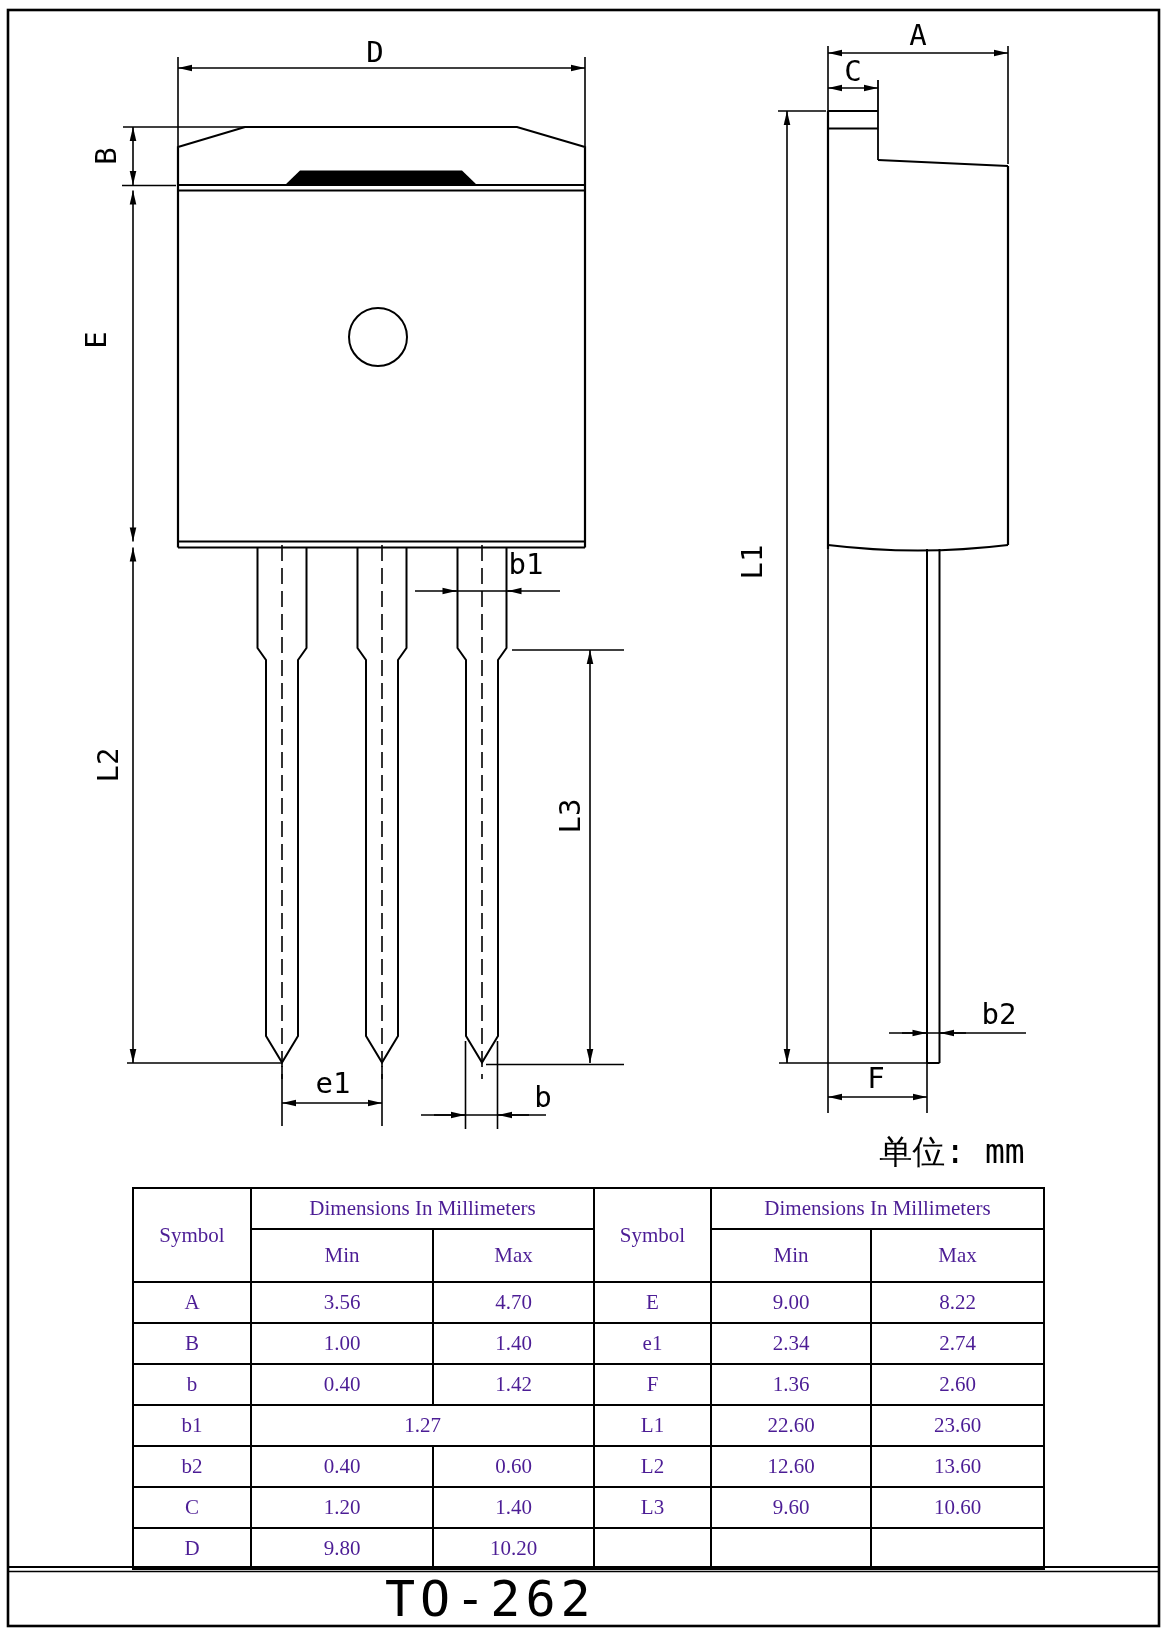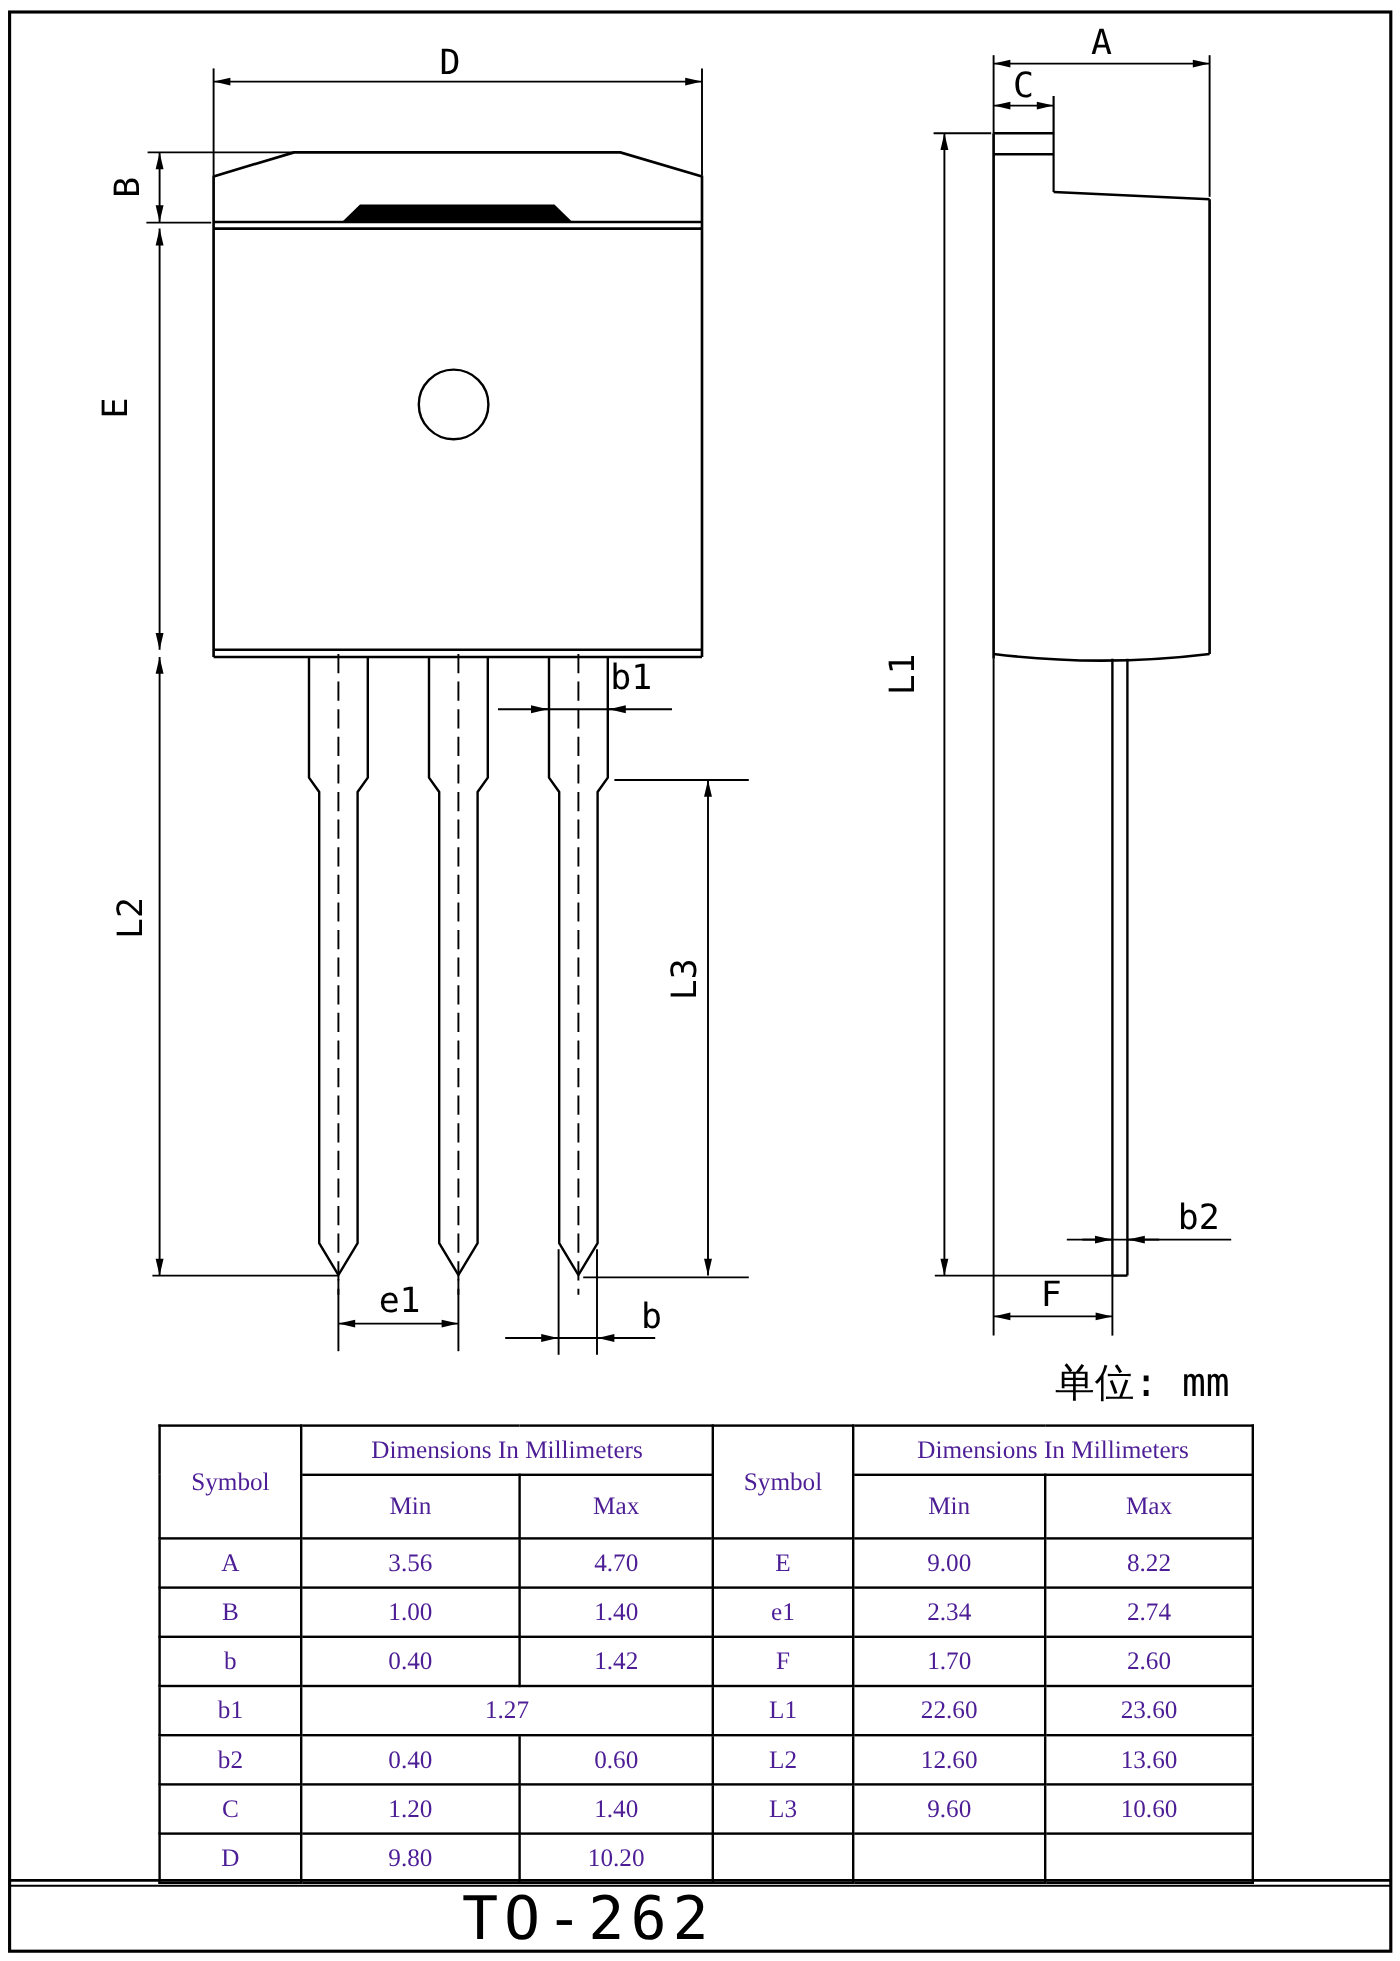--- a/index.html
+++ b/index.html
@@ -207,21 +207,21 @@
       <td>1.40</td>
       <td>e1</td>
       <td>2.34</td>
       <td>2.74</td>
     </tr>
     <tr style="height:41px">
       <td>b</td>
       <td>0.40</td>
       <td>1.42</td>
       <td>F</td>
-      <td>1.70</td>
+      <td>1.36</td>
       <td>2.60</td>
     </tr>
     <tr style="height:41px">
       <td>b1</td>
       <td colspan="2">1.27</td>
       <td>L1</td>
       <td>22.60</td>
       <td>23.60</td>
     </tr>
     <tr style="height:41px">

